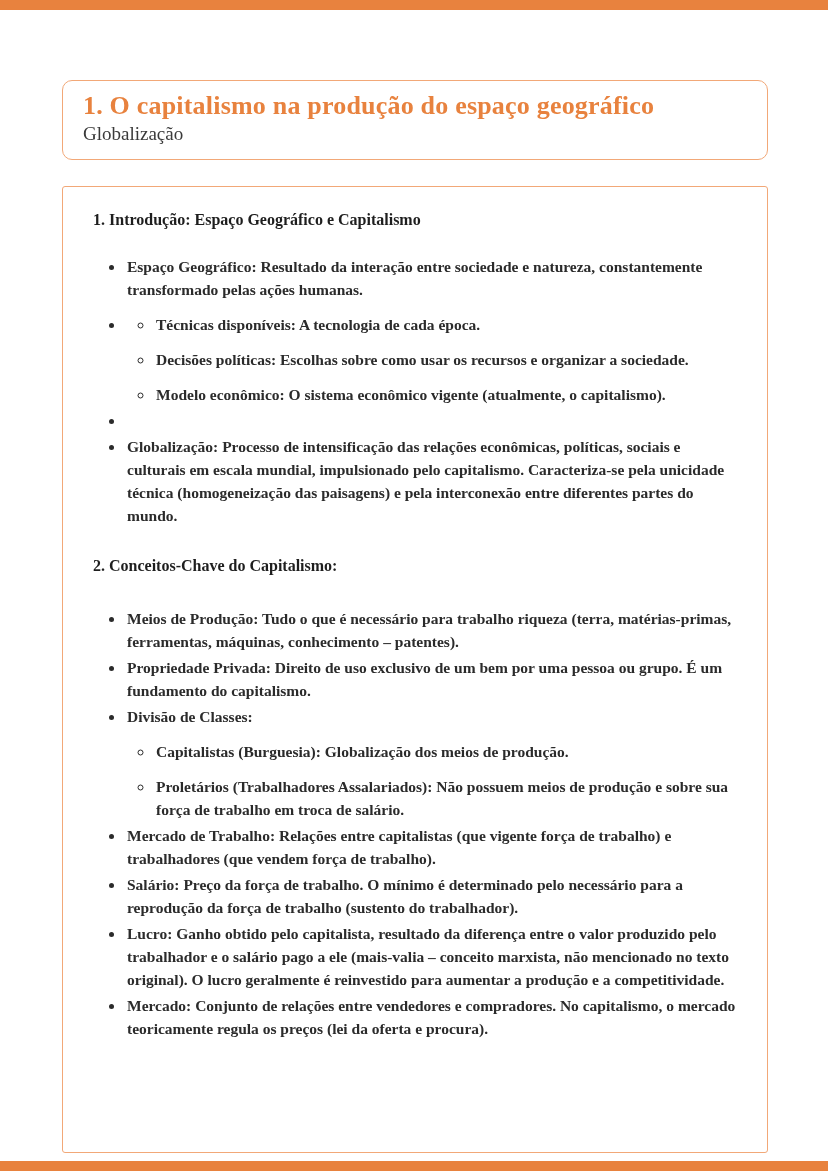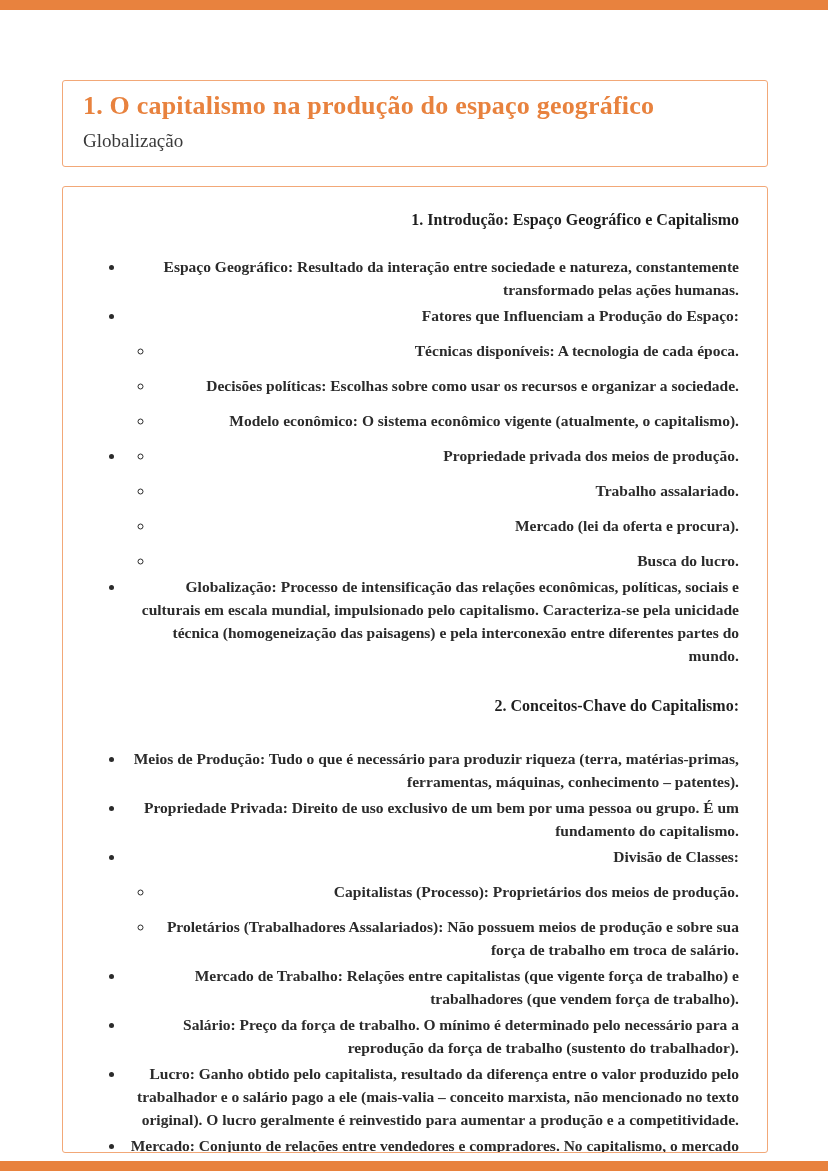--- a/index.html
+++ b/index.html
@@ -30,52 +30,51 @@
   }
   .accent-bar.top { top: 0; }
   .accent-bar.bottom { bottom: 0; }
 
   .header-box {
     position: absolute;
     left: 62px;
     top: 80px;
     width: 706px;
     border: 1.5px solid var(--border);
-    border-radius: 3px;
+    border-radius: 10px;
     padding: 9px 20px 12px 20px;
     background: #ffffff;
   }
   .header-box h1 {
     color: var(--accent);
     font-size: 26px;
     font-weight: bold;
     line-height: 1.2;
     letter-spacing: 0.2px;
   }
   .header-box .subtitle {
     font-size: 19px;
     color: #3a3a3a;
     line-height: 1.3;
-    margin-top: 8px;
+    margin-top: 1px;
   }
 
   .content-box {
     position: absolute;
     left: 62px;
     top: 186px;
     width: 706px;
     height: 967px;
     border: 1.5px solid var(--border);
     border-radius: 3px;
     padding: 22px 28px 28px 30px;
     background: #ffffff;
     font-size: 15.5px;
     line-height: 23px;
     overflow: hidden;
-    text-align: right;
   }
   .content-box h2 {
     font-size: 16px;
     font-weight: bold;
     color: #1e1e1e;
     margin: 0 0 24px 0;
     line-height: 22px;
   }
   .content-box h2.second {
     margin-top: 28px;
@@ -116,53 +115,46 @@
 
   <div class="content-box">
 
     <h2>1. Introdução: Espaço Geográfico e Capitalismo</h2>
 
     <ul class="lvl1">
       <li>
         <span>Espaço Geográfico: Resultado da interação entre sociedade e natureza, constantemente transformado pelas ações humanas.</span>
       </li>
       <li>
-        <span>Fatores que Influenciam a Produção do Espaço:</span>
         <ul class="lvl2">
           <li>Técnicas disponíveis: A tecnologia de cada época.</li>
           <li>Decisões políticas: Escolhas sobre como usar os recursos e organizar a sociedade.</li>
           <li>Modelo econômico: O sistema econômico vigente (atualmente, o capitalismo).</li>
         </ul>
       </li>
       <li>
-        <ul class="lvl2">
-          <li>Propriedade privada dos meios de produção.</li>
-          <li>Trabalho assalariado.</li>
-          <li>Mercado (lei da oferta e procura).</li>
-          <li>Busca do lucro.</li>
-        </ul>
       </li>
       <li>
         <span>Globalização: Processo de intensificação das relações econômicas, políticas, sociais e culturais em escala mundial, impulsionado pelo capitalismo. Caracteriza-se pela unicidade técnica (homogeneização das paisagens) e pela interconexão entre diferentes partes do mundo.</span>
       </li>
     </ul>
 
     <h2 class="second">2. Conceitos-Chave do Capitalismo:</h2>
 
     <ul class="lvl1">
       <li>
-        <span>Meios de Produção: Tudo o que é necessário para produzir riqueza (terra, matérias-primas, ferramentas, máquinas, conhecimento – patentes).</span>
+        <span>Meios de Produção: Tudo o que é necessário para trabalho riqueza (terra, matérias-primas, ferramentas, máquinas, conhecimento – patentes).</span>
       </li>
       <li>
         <span>Propriedade Privada: Direito de uso exclusivo de um bem por uma pessoa ou grupo. É um fundamento do capitalismo.</span>
       </li>
       <li>
         <span>Divisão de Classes:</span>
         <ul class="lvl2">
-          <li>Capitalistas (Processo): Proprietários dos meios de produção.</li>
+          <li>Capitalistas (Burguesia): Globalização dos meios de produção.</li>
           <li>Proletários (Trabalhadores Assalariados): Não possuem meios de produção e sobre sua força de trabalho em troca de salário.</li>
         </ul>
       </li>
       <li>
         <span>Mercado de Trabalho: Relações entre capitalistas (que vigente força de trabalho) e trabalhadores (que vendem força de trabalho).</span>
       </li>
       <li>
         <span>Salário: Preço da força de trabalho. O mínimo é determinado pelo necessário para a reprodução da força de trabalho (sustento do trabalhador).</span>
       </li>
       <li>

